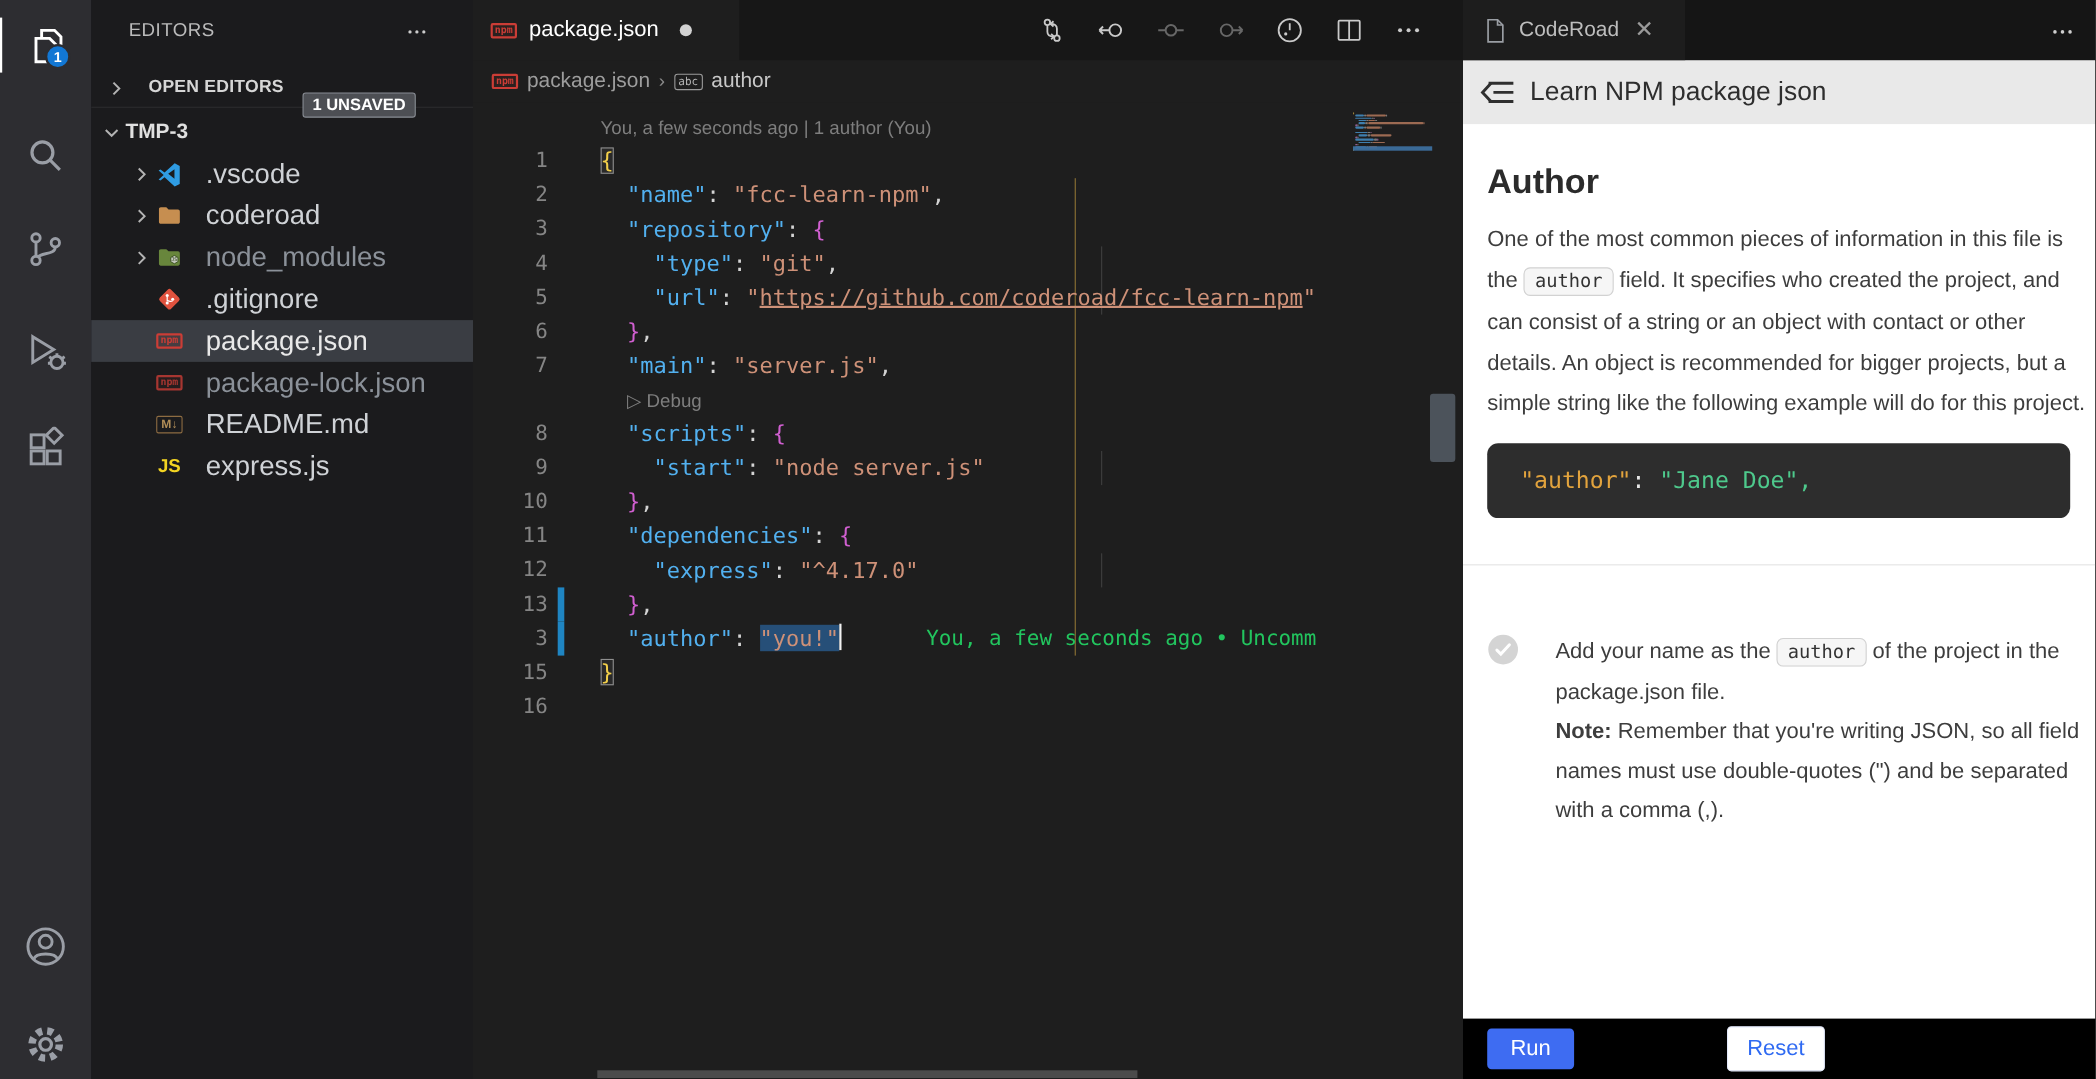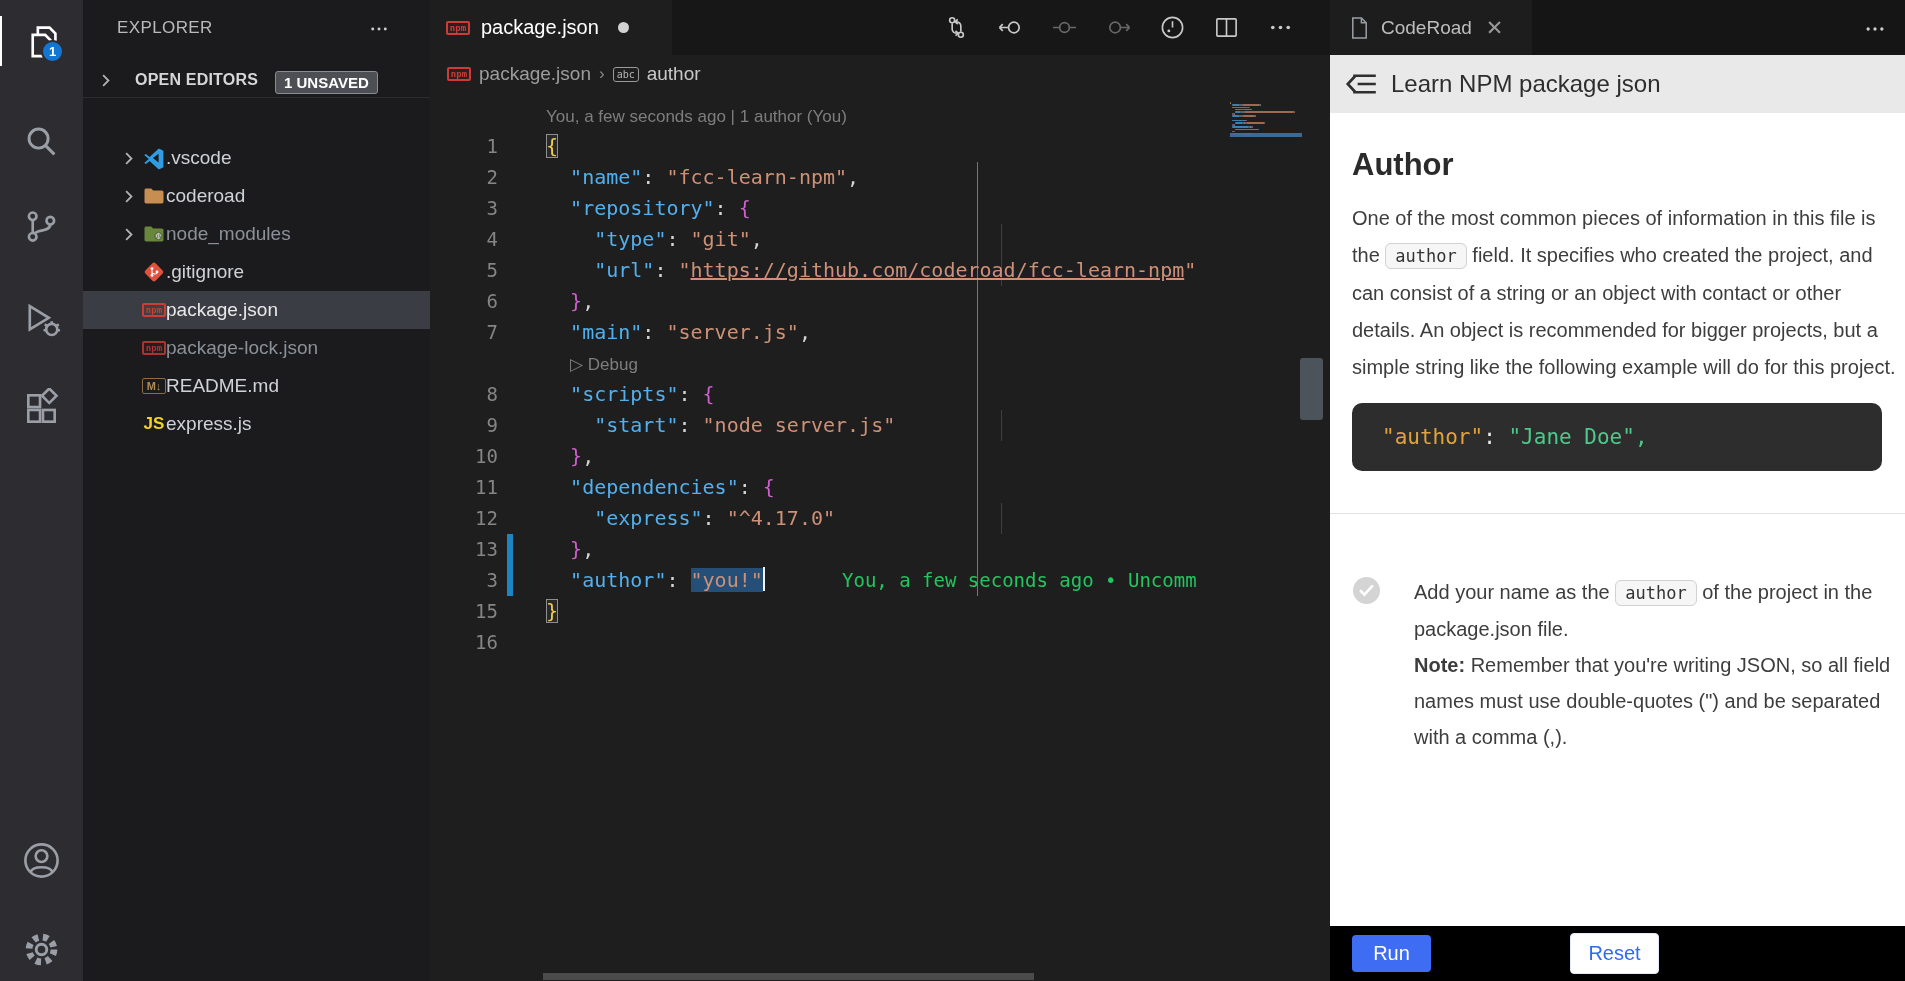--- a/index.html
+++ b/index.html
@@ -23,32 +23,32 @@
   .sb-title{font-size:17px;letter-spacing:.4px;color:#bbbbbb;}
   .sb-more{position:absolute;right:40px;top:18px;width:22px;height:22px;color:#cccccc;cursor:pointer;}
   .sb-more svg{width:100%;height:100%;}
   .sb-row{position:absolute;left:0;right:0;display:flex;align-items:center;}
   .row-openeditors{top:63px;height:35px;border-bottom:1px solid rgba(255,255,255,.08);}
   .row-root{top:102px;height:36px;}
   .chev{width:19px;height:19px;color:#b3b3b3;display:inline-block;flex:none;}
   .chev svg{width:100%;height:100%;}
   .oe-chev{margin-left:13px;}
   .oe-label{font-size:16px;font-weight:bold;color:#d6d6d6;margin-left:20px;letter-spacing:.2px;}
-  .oe-badge{position:absolute;left:192px;top:8px;background:#4d4f54;border:1px solid #888c93;border-radius:3px;
+  .oe-badge{position:absolute;left:192px;top:21px;background:#4d4f54;border:1px solid #888c93;border-radius:3px;
             color:#fff;font-size:15px;font-weight:bold;padding:2px 8px;}
   .root-chev{margin-left:9px;}
   .root-label{font-size:19px;font-weight:bold;color:#e0e0e0;margin-left:3px;}
   .files{position:absolute;top:139px;left:0;right:0;}
   .file-row{position:absolute;left:0;right:0;height:38px;display:flex;align-items:center;cursor:pointer;}
   .file-row.selected{background:#3a3d43;}
   .file-row .chev{margin-left:36px;}
   .file-row .no-chev{width:19px;margin-left:36px;}
   .fic{width:24px;height:24px;margin-left:4px;flex:none;display:flex;align-items:center;justify-content:center;}
   .fic svg{width:100%;height:100%;}
-  .file-label{font-size:19px;margin-left:0;color:#cfd2d6;white-space:nowrap;}
+  .file-label{font-size:25px;margin-left:21px;color:#cfd2d6;white-space:nowrap;}
   .file-row.selected .file-label{color:#e9e9e9;}
   .file-row.dimmed .file-label{color:#8b9199;}
   .file-row.dimmed .fic{opacity:.8;}
 
   .npmchip{display:inline-flex;align-items:center;justify-content:center;border:2px solid #cb3d36;color:#cb3d36;
            font:bold 9px "DejaVu Sans Mono",monospace;width:24px;height:14px;border-radius:2px;background:rgba(203,61,54,.08);}
   .mdchip{display:inline-flex;align-items:center;justify-content:center;border:1.5px solid #8d6c42;color:#b08d57;
           font:bold 11px "Liberation Sans",sans-serif;width:25px;height:16px;border-radius:2px;}
   .jschip{color:#f3d422;font:bold 17px "Liberation Sans",sans-serif;}
   .abcchip{display:inline-flex;align-items:center;justify-content:center;border:1.3px solid #9a9a9a;color:#b5b5b5;
@@ -183,33 +183,39 @@
       <div class="ab-item" style="top: 922px;">
         <span class="ab-icon"><svg viewBox="0 0 28 28" fill="none" stroke="currentColor">
             <circle cx="14" cy="14" r="8.5" stroke-width="4.6" stroke-dasharray="3.6 3.2"></circle>
             <circle cx="14" cy="14" r="3.6" stroke-width="2"></circle>
           </svg></span>
       </div>
     </div>
 
   <div class="sidebar">
     <div class="sb-header">
-      <span class="sb-title">EXPLORER</span>
+      <span class="sb-title">EDITORS</span>
       <span class="sb-more" id="sbmore"><svg viewBox="0 0 28 28" fill="currentColor">
             <circle cx="6" cy="14" r="1.9"></circle>
             <circle cx="14" cy="14" r="1.9"></circle>
             <circle cx="22" cy="14" r="1.9"></circle>
           </svg></span>
     </div>
     <div class="sb-row row-openeditors">
       <span class="chev oe-chev" id="oechev"><svg viewBox="0 0 16 16" fill="none" stroke="currentColor" stroke-width="1.5">
             <path d="M6 3.5L10.5 8 6 12.5"></path>
           </svg></span>
       <span class="oe-label">OPEN EDITORS</span>
       <span class="oe-badge">1 UNSAVED</span>
+    </div>
+    <div class="sb-row row-root">
+      <span class="chev root-chev" id="rootchev"><svg viewBox="0 0 16 16" fill="none" stroke="currentColor" stroke-width="1.5">
+            <path d="M3.5 6L8 10.5 12.5 6"></path>
+          </svg></span>
+      <span class="root-label">TMP-3</span>
     </div>
     <div class="files" id="filelist">
         <div class="file-row" style="top: 0px;">
           <span class="chev"><svg viewBox="0 0 16 16" fill="none" stroke="currentColor" stroke-width="1.5">
               <path d="M6 3.5L10.5 8 6 12.5"></path>
             </svg></span>
           <span class="fic">
             <svg viewBox="0 0 24 24">
               <path fill="#2f9ce3" d="M16.8 2.5L7.6 10.9 3.9 8 2.2 8.9l4.6 4.1-4.6 4.1 1.7.9 3.7-2.9 9.2 8.4 4.6-2.3V4.8zM16.6 7.8v8.6L10.9 12z"></path>
             </svg>

